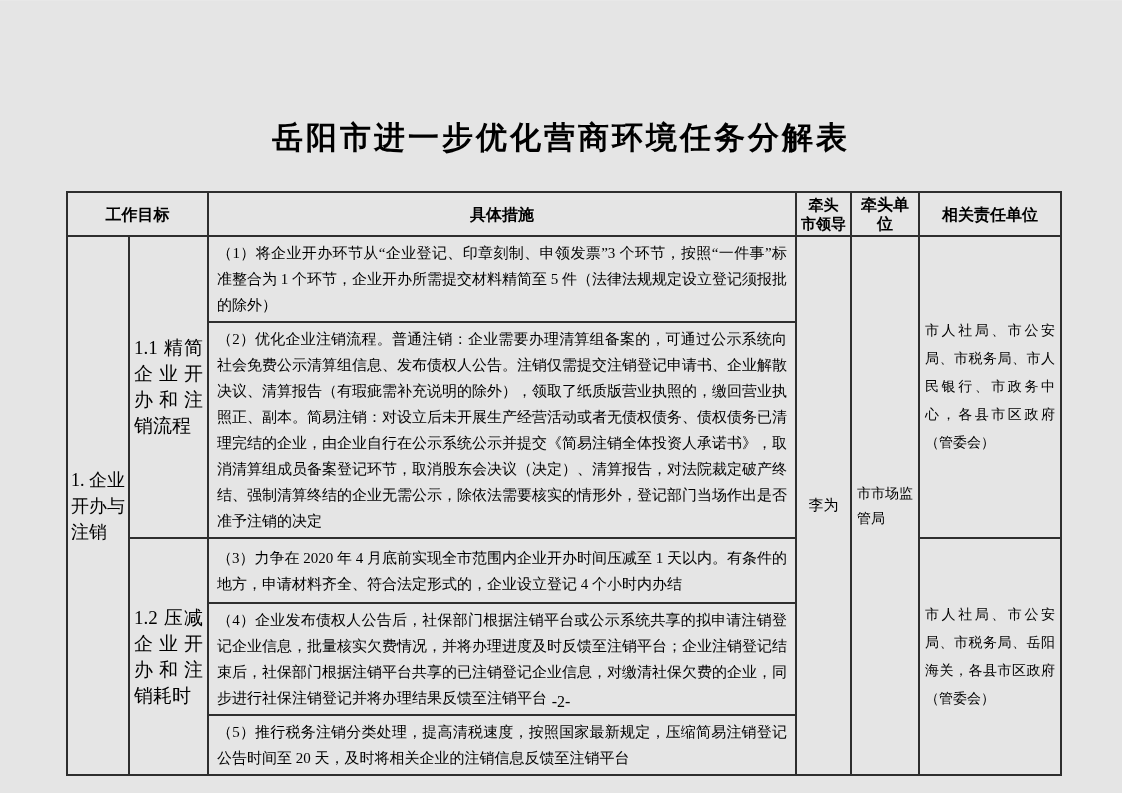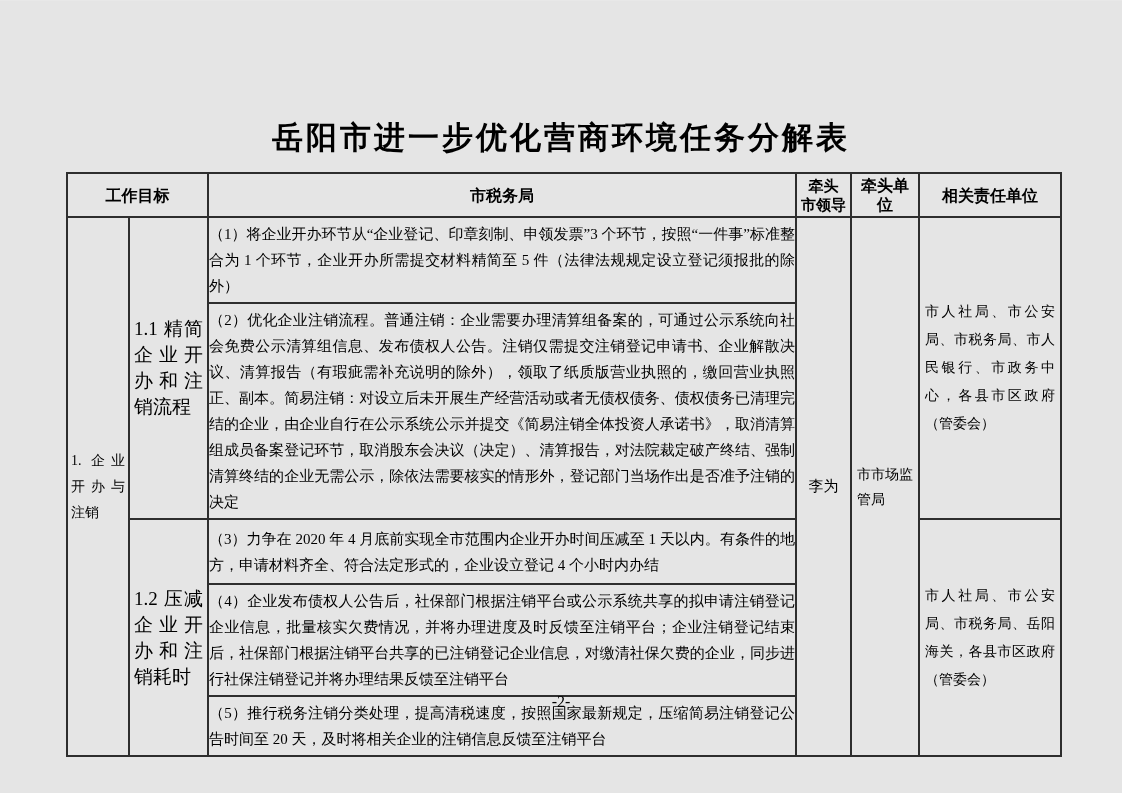--- a/index.html
+++ b/index.html
@@ -25,21 +25,21 @@
     margin: 0;
     text-align: center;
     font-family: "Liberation Sans", "DejaVu Sans", sans-serif;
     font-weight: 700;
     font-size: 31px;
     letter-spacing: 3px;
     color: #000;
   }
   table.task-table {
     position: absolute;
-    top: 171px;
+    top: 190px;
     left: 66px;
     width: 994px;
     border-collapse: collapse;
     table-layout: fixed;
   }
   .task-table th, .task-table td {
     border: 2px solid #2e2e2e;
     overflow: hidden;
     box-sizing: border-box;
   }
@@ -53,42 +53,42 @@
     line-height: 19px;
   }
   .task-table th.leader-h { font-size: 15px; margin-top: 36px; }
   tr.header-row { height: 42px; }
   tr.row-1 { height: 67px; }
   tr.row-2 { height: 156px; }
   tr.row-3 { height: 65px; }
   tr.row-4 { height: 99px; margin-top: 33px; }
   tr.row-5 { height: 55px; }
   td.goal-cell {
-    font-size: 14px;
+    font-size: 18px;
     line-height: 26px;
     text-align: justify;
     text-justify: inter-ideograph;
     vertical-align: middle;
     padding: 0 3px;
   }
   td.subgoal-cell {
     font-size: 19px;
     line-height: 26px;
     text-align: justify;
     text-justify: inter-ideograph;
     vertical-align: middle;
     padding: 0 4px;
   }
   td.measure-cell {
     font-size: 15px;
     line-height: 26px;
     text-align: justify;
     text-justify: inter-ideograph;
     vertical-align: middle;
-    padding: 3px 0;
+    padding: 3px 8px;
   }
   td.leader-cell {
     font-size: 15px;
     text-align: center;
     vertical-align: middle;
   }
   td.leadunit-cell {
     font-size: 14px;
     line-height: 25px;
     text-align: justify;
@@ -127,21 +127,21 @@
       <col style="width:62px">
       <col style="width:79px">
       <col style="width:588px">
       <col style="width:55px">
       <col style="width:68px">
       <col style="width:142px">
     </colgroup>
     <thead>
       <tr class="header-row">
         <th colspan="2">工作目标</th>
-        <th>市税务局</th>
+        <th>具体措施</th>
         <th class="leader-h"><span>牵头</span><br><span>市领导</span></th>
         <th>牵头单位</th>
         <th>相关责任单位</th>
       </tr>
     </thead>
     <tbody>
       <tr class="row-1">
         <td class="goal-cell" rowspan="5">1. 企业开办与注销</td>
         <td class="subgoal-cell" rowspan="2">1.1 精简企业开办和注销流程</td>
         <td class="measure-cell">（1）将企业开办环节从“企业登记、印章刻制、申领发票”3 个环节，按照“一件事”标准整合为 1 个环节，企业开办所需提交材料精简至 5 件（法律法规规定设立登记须报批的除外）</td>

